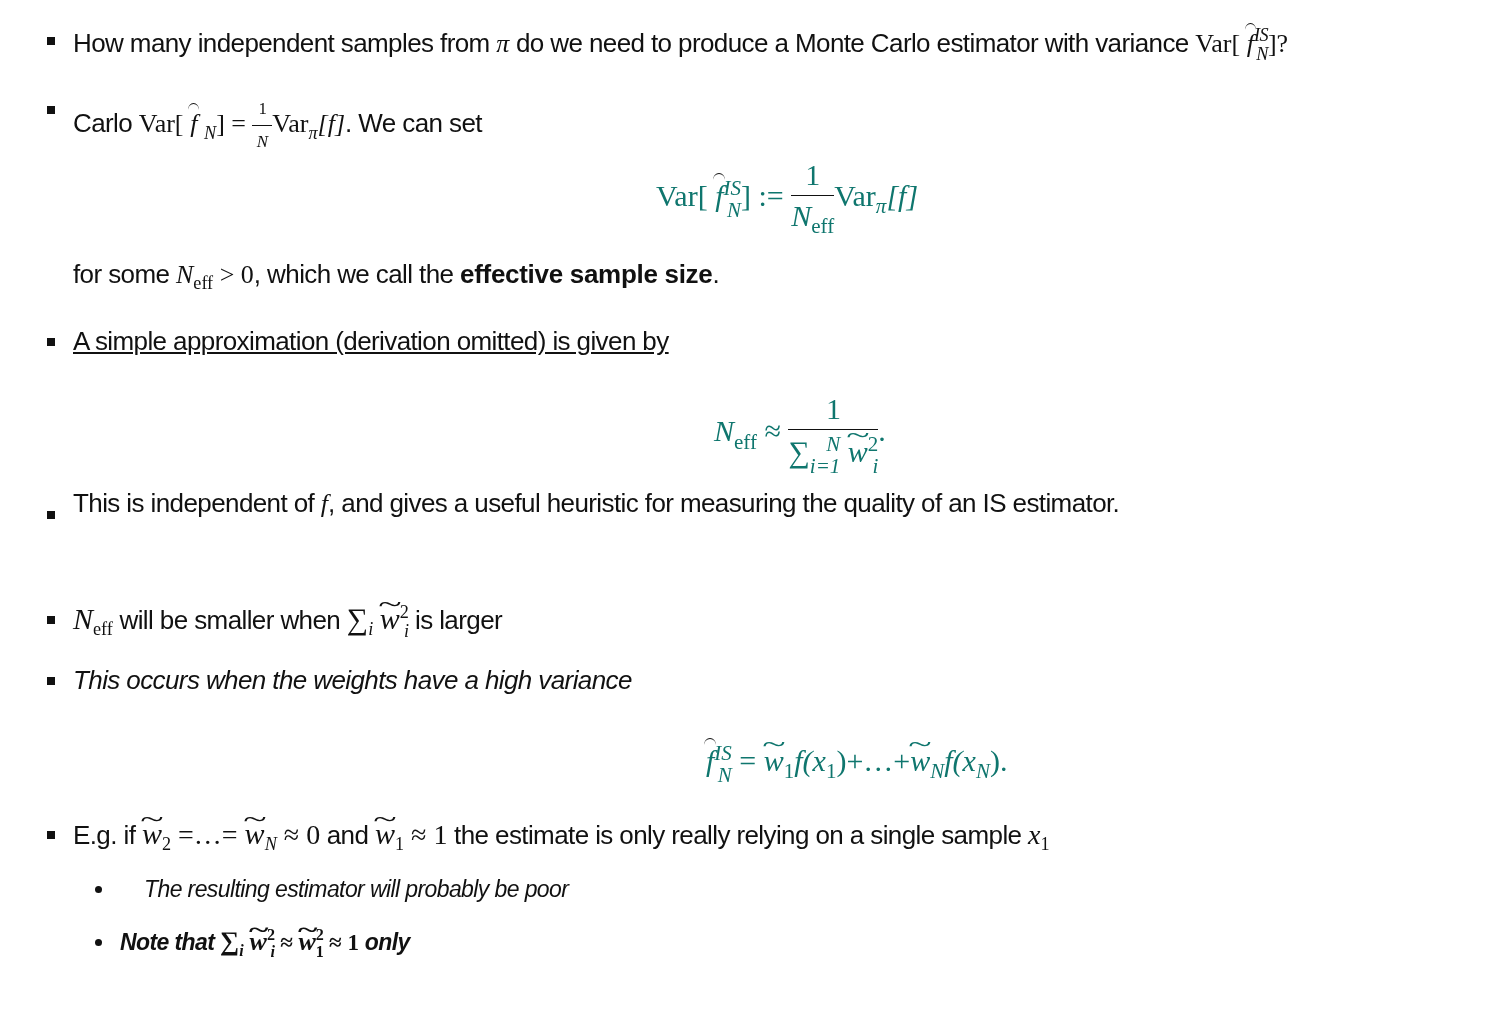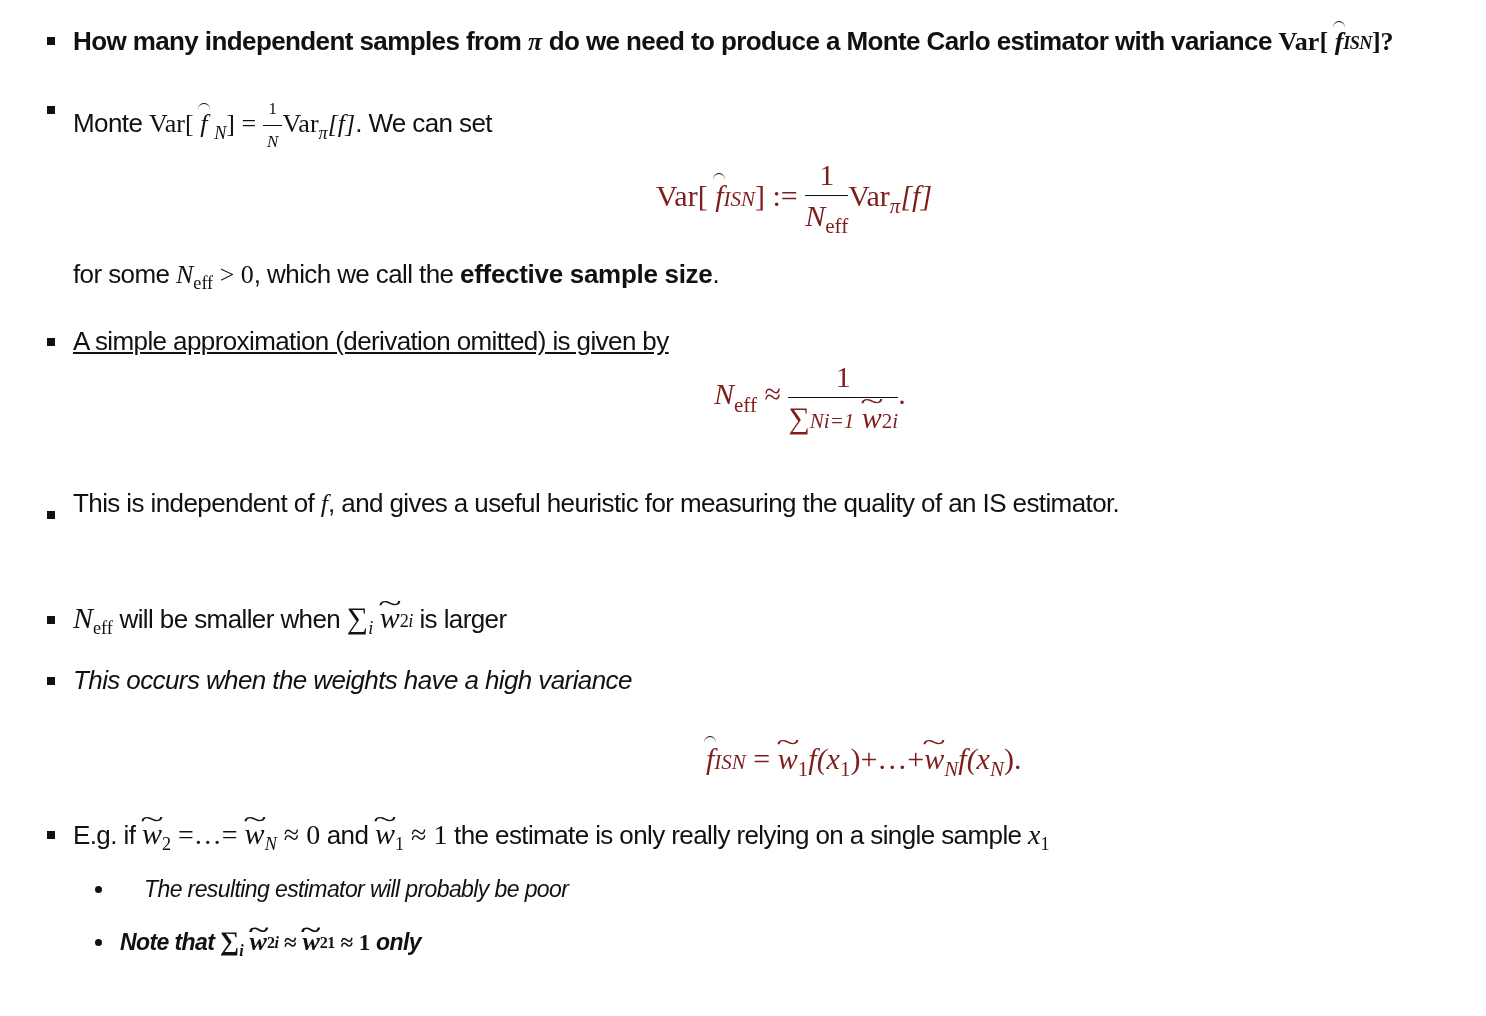--- a/index.html
+++ b/index.html
@@ -28,52 +28,52 @@
   .hat::before {
     content: ""; position: absolute; left: -2px; right: -2px; top: -6px; height: 6px;
     border-top: 1.5px solid #111; border-left: 0; border-radius: 50% 50% 0 0 / 100% 100% 0 0;
   }
   .tilde { position: relative; display: inline-block; }
   .tilde::before {
     content: "~"; position: absolute; left: 0; right: 0; top: -0.55em; text-align: center;
     font-style: normal; font-size: 0.9em; transform: scaleX(1.6);
   }
   .scripts {
-    display: inline-flex; flex-direction: row; font-size: 0.7em; line-height: 1.05;
-    vertical-align: middle; font-family: "Liberation Serif", serif; font-style: italic;
+    display: inline-flex; flex-direction: column; font-size: 0.7em; line-height: 1.05;
+    vertical-align: middle; font-family: "Liberation Serif", serif; font-style: italic; align-items: flex-end;
   }
   .frac {
     display: inline-flex; flex-direction: column; align-items: center; vertical-align: middle;
     font-family: "Liberation Serif", serif;
   }
   .frac .num { padding: 0 6px; }
   .frac .bar { align-self: stretch; border-top: 1.5px solid #111; margin: 3px 0; }
   .frac.small { font-size: 0.65em; }
   .frac.small .bar { border-top-width: 1px; margin: 1px 0; }
   .eq {
     position: absolute; font-family: "Liberation Serif", serif; font-size: 30px;
-    white-space: nowrap; color: #7f1d1d;
+    white-space: nowrap; color: #0f766e;
   }
   b { font-weight: bold; letter-spacing: -0.3px; text-align: center; }
 </style>
 </head>
 <body>
 
 <div class="bullet" style="top:37px;"></div>
-<div class="line" style="top:26px;font-weight:bold;">
+<div class="line" style="top:26px;">
   <span>How many independent samples from </span><span class="mi">π</span><span> do we need to produce a Monte Carlo estimator with variance </span><span class="m">Var[</span>
   <span class="mi hat">f</span><span class="scripts">
       <span>IS</span>
       <span>N</span>
     </span><span class="m">]?</span>
 </div>
 
 <div class="bullet" style="top:106px;"></div>
 <div class="line" style="top:94px;">
-  <span>Monte </span><span class="m">Var[</span>
+  <span>Carlo </span><span class="m">Var[</span>
   <span class="mi hat">f</span>
   <span class="mi sub">N</span><span class="m">] = </span><span class="frac small">
       <span class="num">1</span>
       <span class="bar"></span>
       <span class="mi">N</span>
     </span><span class="m">Var</span><span class="mi sub">π</span><span class="mi">[f]</span><span>. We can set</span>
 </div>
 
 <div class="eq" style="left:656px; top:158px;">
   <span>Var[</span>
@@ -90,21 +90,21 @@
 
 <div class="line" style="top:259px;">
   <span>for some </span><span class="mi">N</span><span class="m sub">eff</span><span class="m"> &gt; 0</span><span>, which we call the </span><b>effective sample size</b><span>.</span>
 </div>
 
 <div class="bullet" style="top:338px;"></div>
 <div class="line" style="top:326px;text-decoration:underline;">
   <span>A simple approximation (derivation omitted) is given by</span>
 </div>
 
-<div class="eq" style="left:714px; top:360px;">
+<div class="eq" style="left:714px; top:392px;">
   <span class="mi">N</span><span class="sub">eff</span>
   <span>≈</span>
   <span class="frac">
       <span class="num">1</span>
       <span class="bar"></span>
       <span><span>∑</span><span class="scripts">
           <span>N</span>
           <span>i=1</span>
         </span>&nbsp;<span class="mi tilde">w</span><span class="scripts">
           <span style="font-style:normal">2</span>

